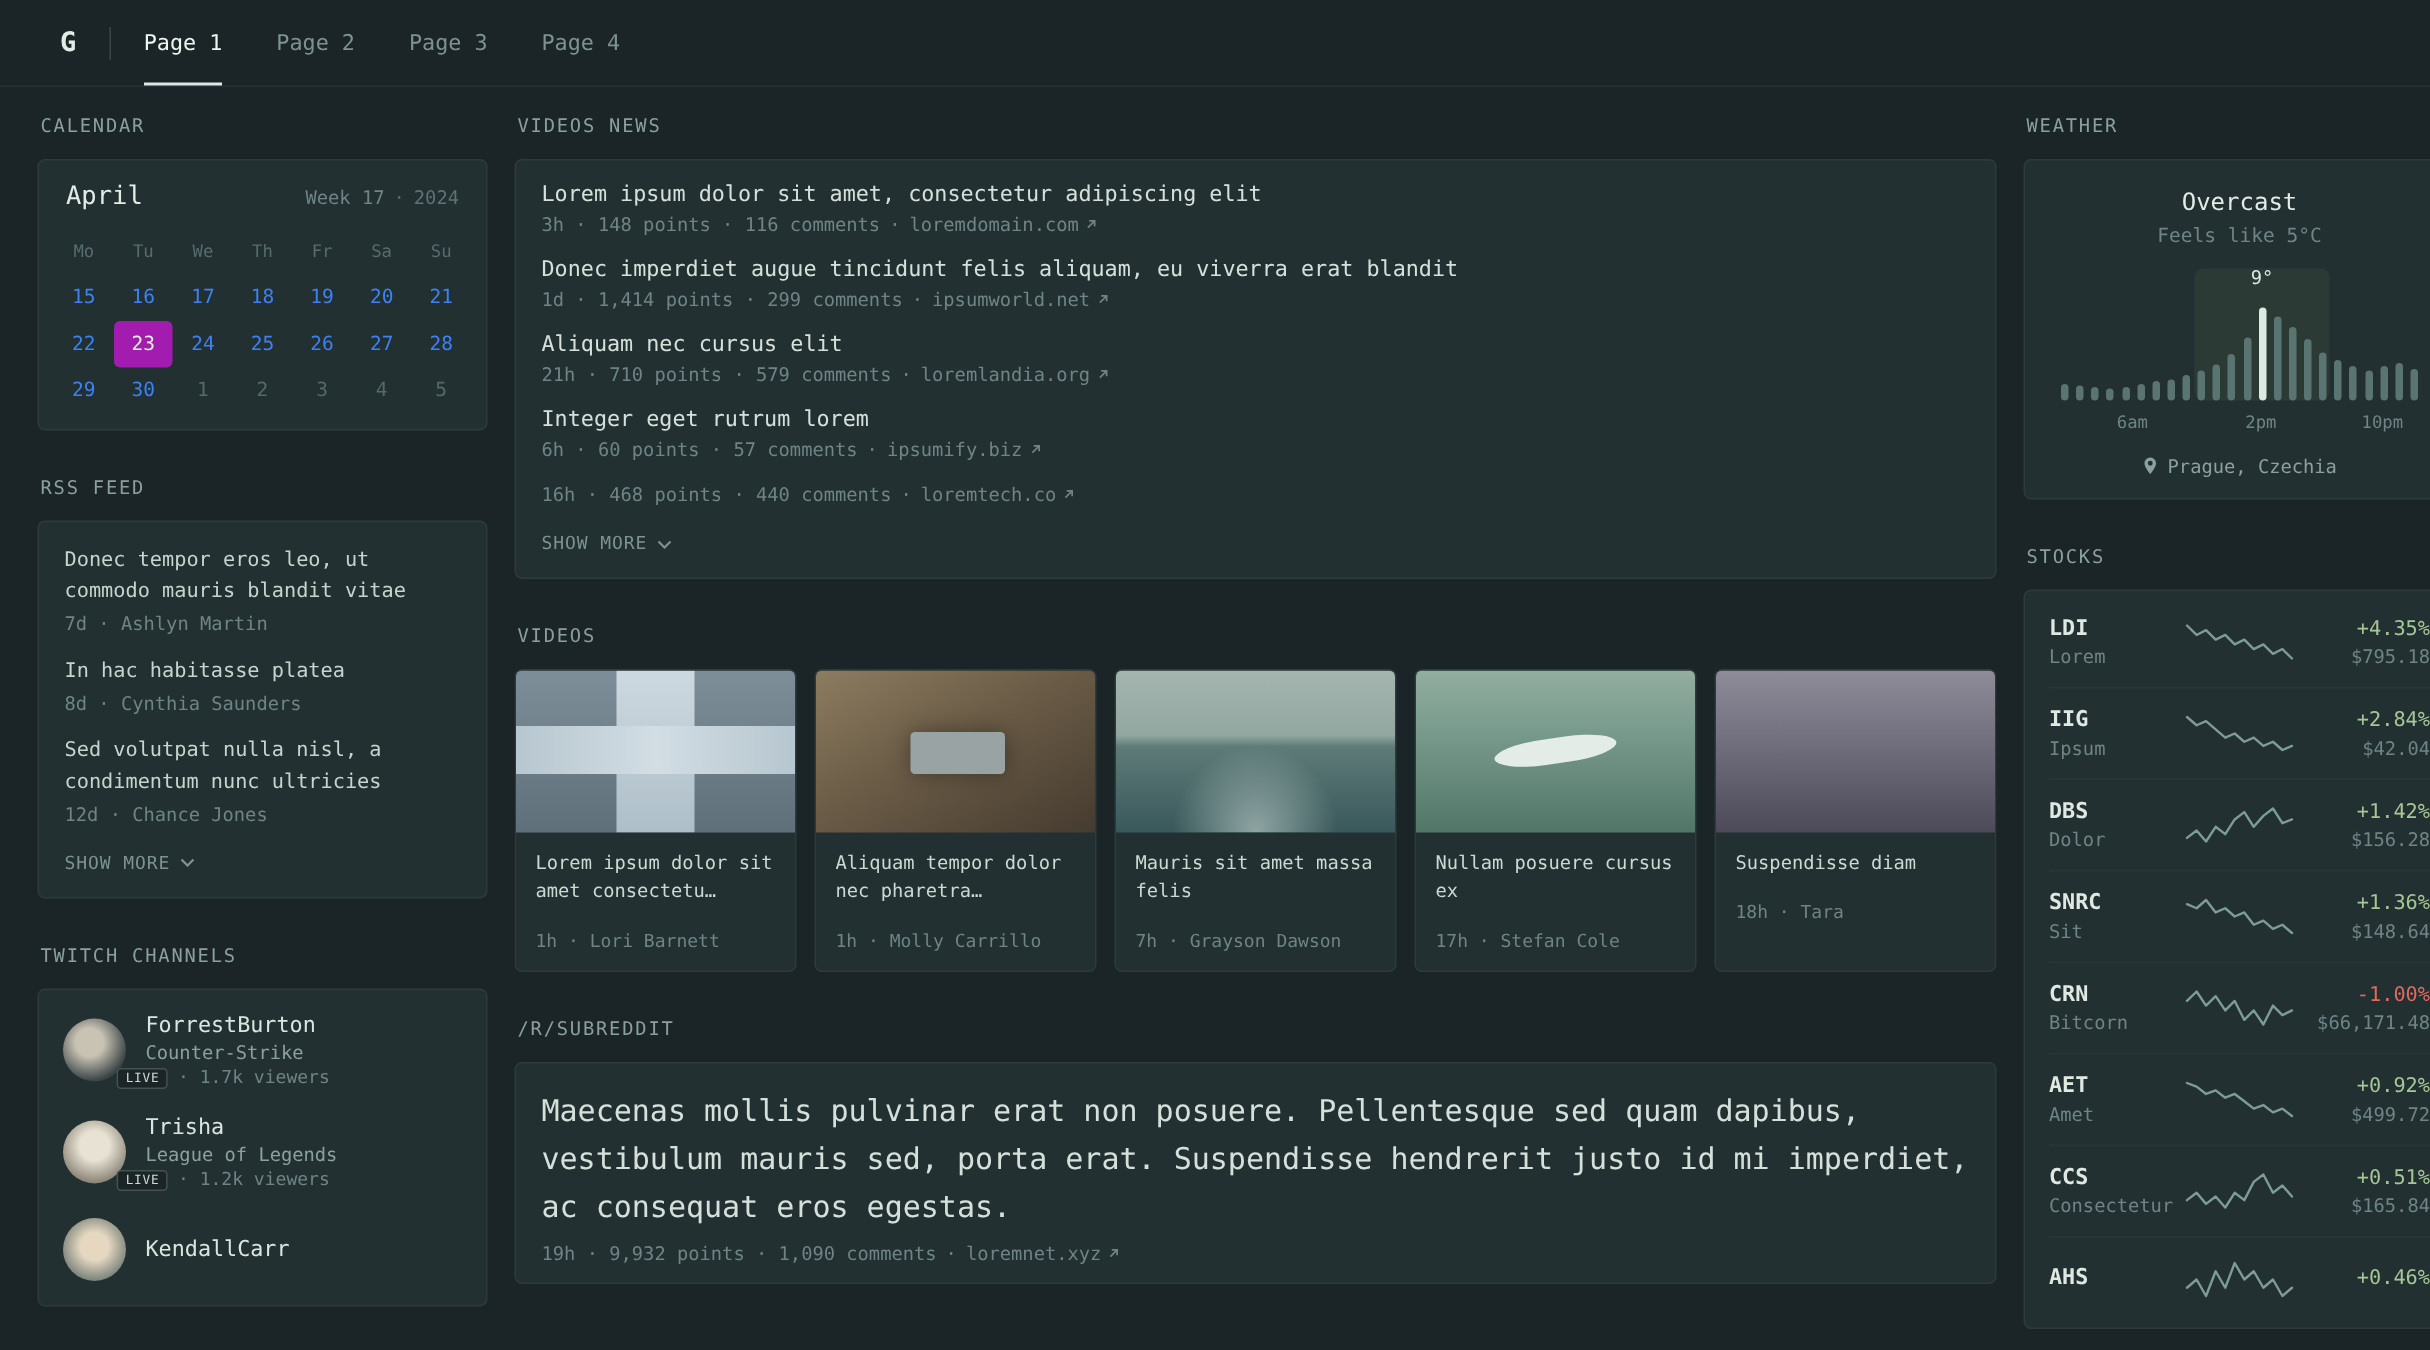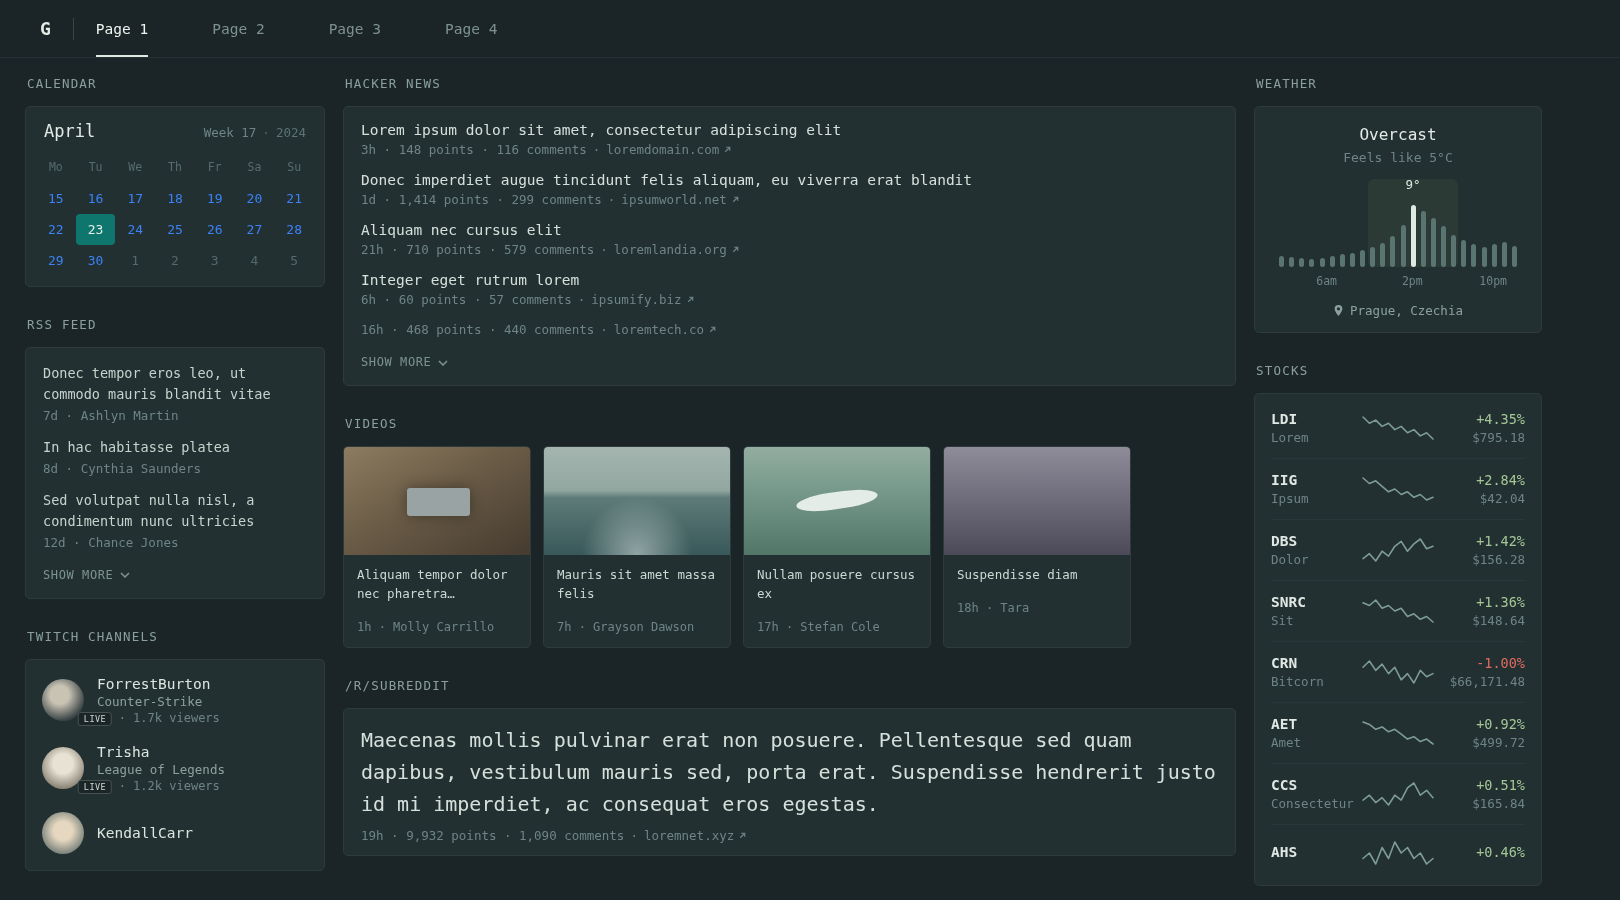--- a/index.html
+++ b/index.html
@@ -11,21 +11,21 @@
   html,body{width:1620px;height:900px;overflow:hidden;}
   body{background:var(--bg);color:var(--txt);
        font-family:"DejaVu Sans Mono","Liberation Mono",monospace;font-size:14px;}
   a{text-decoration:none;color:inherit;cursor:pointer;}
 
   
   .topnav{height:58px;display:flex;align-items:center;padding:0 40px;
           border-bottom:1px solid #243033;}
   .logo{font-size:18px;font-weight:700;color:var(--txt-bright);}
   .nav-divider{width:1px;height:22px;background:#38464a;margin:0 22px;}
-  .tabs{display:flex;height:100%;gap:28px;}
+  .tabs{display:flex;height:100%;}
   .tab{display:flex;align-items:center;height:100%;margin-right:36px;
        font-size:14.5px;color:#7d9290;border-bottom:2px solid transparent;
        padding-top:2px;}
   .tab.active{color:#eef4ee;border-bottom-color:#dfe9e2;}
 
   
   .layout{display:grid;grid-template-columns:300px 1fr 288px;gap:0 18px;
           padding:18px 78px 0 25px;align-items:start;}
   section{margin-bottom:30px;}
   .sec-title{font-size:12.5px;font-weight:400;letter-spacing:1.2px;
@@ -37,21 +37,21 @@
   .cal-head{display:flex;justify-content:space-between;align-items:baseline;padding:0 8px;}
   .cal-month{font-size:17px;color:var(--txt-bright);}
   .cal-meta{font-size:12.5px;color:var(--sec);}
   .cal-meta .dot{margin:0 6px;color:var(--dim);}
   .cal-meta .year{color:#5c7274;}
   .cal-grid{display:grid;grid-template-columns:repeat(7,1fr);text-align:center;}
   .cal-dow{margin-top:16px;}
   .cal-dow span{font-size:11.5px;color:#566c6e;height:20px;line-height:20px;}
   .cal-days{margin-top:6px;}
   .cal-day{font-size:13px;color:#3b82f6;height:31px;line-height:31px;border-radius:4px;}
-  .cal-day.sel{background:#0f766e;color:#e6efe9;}
+  .cal-day.sel{background:#a21caf;color:#e6efe9;}
   .cal-day.out{color:var(--dim);}
 
   
   .pad-card{padding:15px 17px 12px;}
   .feed-item+.feed-item{margin-top:14px;}
   .feed-title{font-size:13.5px;line-height:1.55;color:#c7d4cd;}
   .feed-meta{font-size:12.5px;color:var(--sec);margin-top:3px;}
   .show-more{display:flex;align-items:center;gap:7px;color:#7d938f;font-size:12px;
              letter-spacing:.6px;margin-top:15px;padding:3px 0 4px;cursor:pointer;}
   .show-more svg{margin-top:1px;}
@@ -250,21 +250,21 @@
             <div class="ch-name">KendallCarr</div>
           </div>
         </div>
       </div>
     </section>
   </div>
 
   <div>
 
     <section>
-      <h2 class="sec-title">HACKER NEWS</h2>
+      <h2 class="sec-title">VIDEOS NEWS</h2>
       <div class="card pad-card">
 
         <div class="hn-item">
           <a class="hn-title">Lorem ipsum dolor sit amet, consectetur adipiscing elit</a>
           <div class="hn-meta">
             <span>3h · 148 points · 116 comments</span>
               <span class="sep">·</span>
             <a class="domain">
                 <span>loremdomain.com</span>
                 <svg viewBox="0 0 10 10" width="9" height="9">
@@ -334,20 +334,27 @@
           <svg viewBox="0 0 10 6" width="10" height="6">
               <path d="M1 1l4 4 4-4" stroke="currentColor" fill="none" stroke-width="1.5"></path>
             </svg>
         </div>
       </div>
     </section>
 
     <section>
       <h2 class="sec-title">VIDEOS</h2>
       <div class="videos-row">
+        <div class="video-card">
+          <div class="thumb t1"></div>
+          <div class="v-body">
+            <div class="v-title">Lorem ipsum dolor sit amet consectetu…</div>
+            <div class="v-meta">1h · Lori Barnett</div>
+          </div>
+        </div>
         <div class="video-card">
           <div class="thumb t2"></div>
           <div class="v-body">
             <div class="v-title">Aliquam tempor dolor nec pharetra…</div>
             <div class="v-meta">1h · Molly Carrillo</div>
           </div>
         </div>
         <div class="video-card">
           <div class="thumb t3"></div>
           <div class="v-body">

